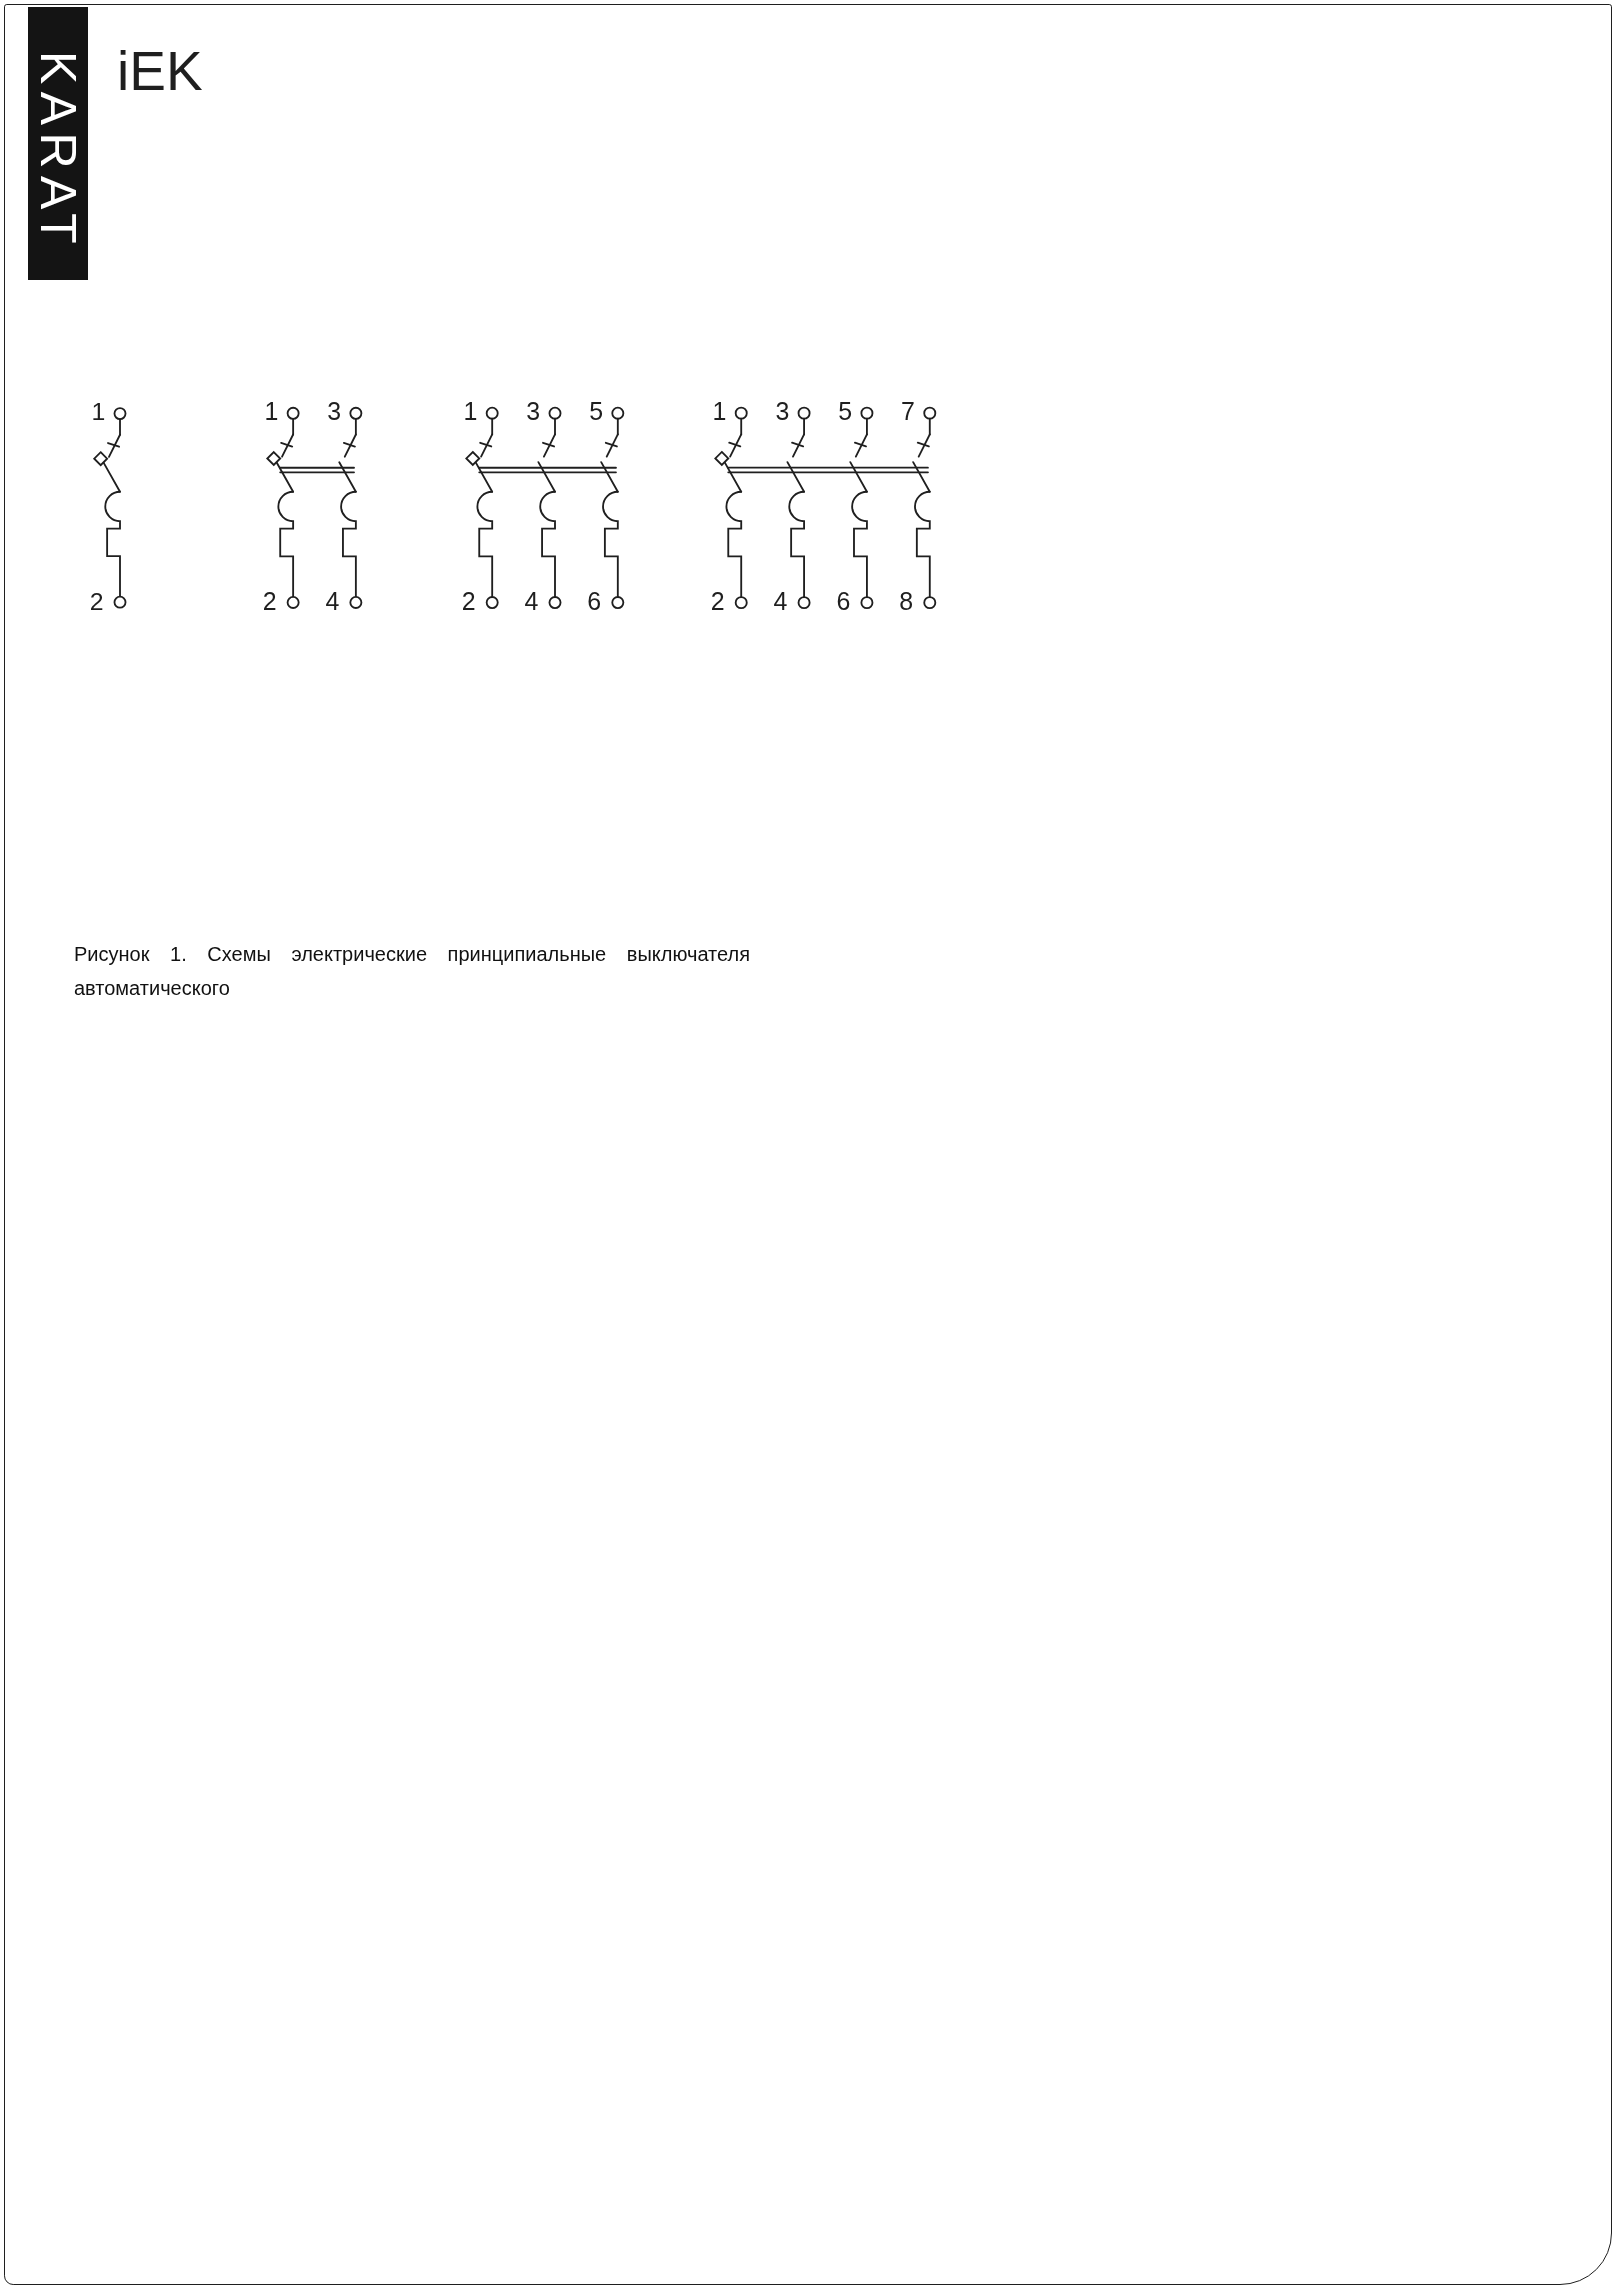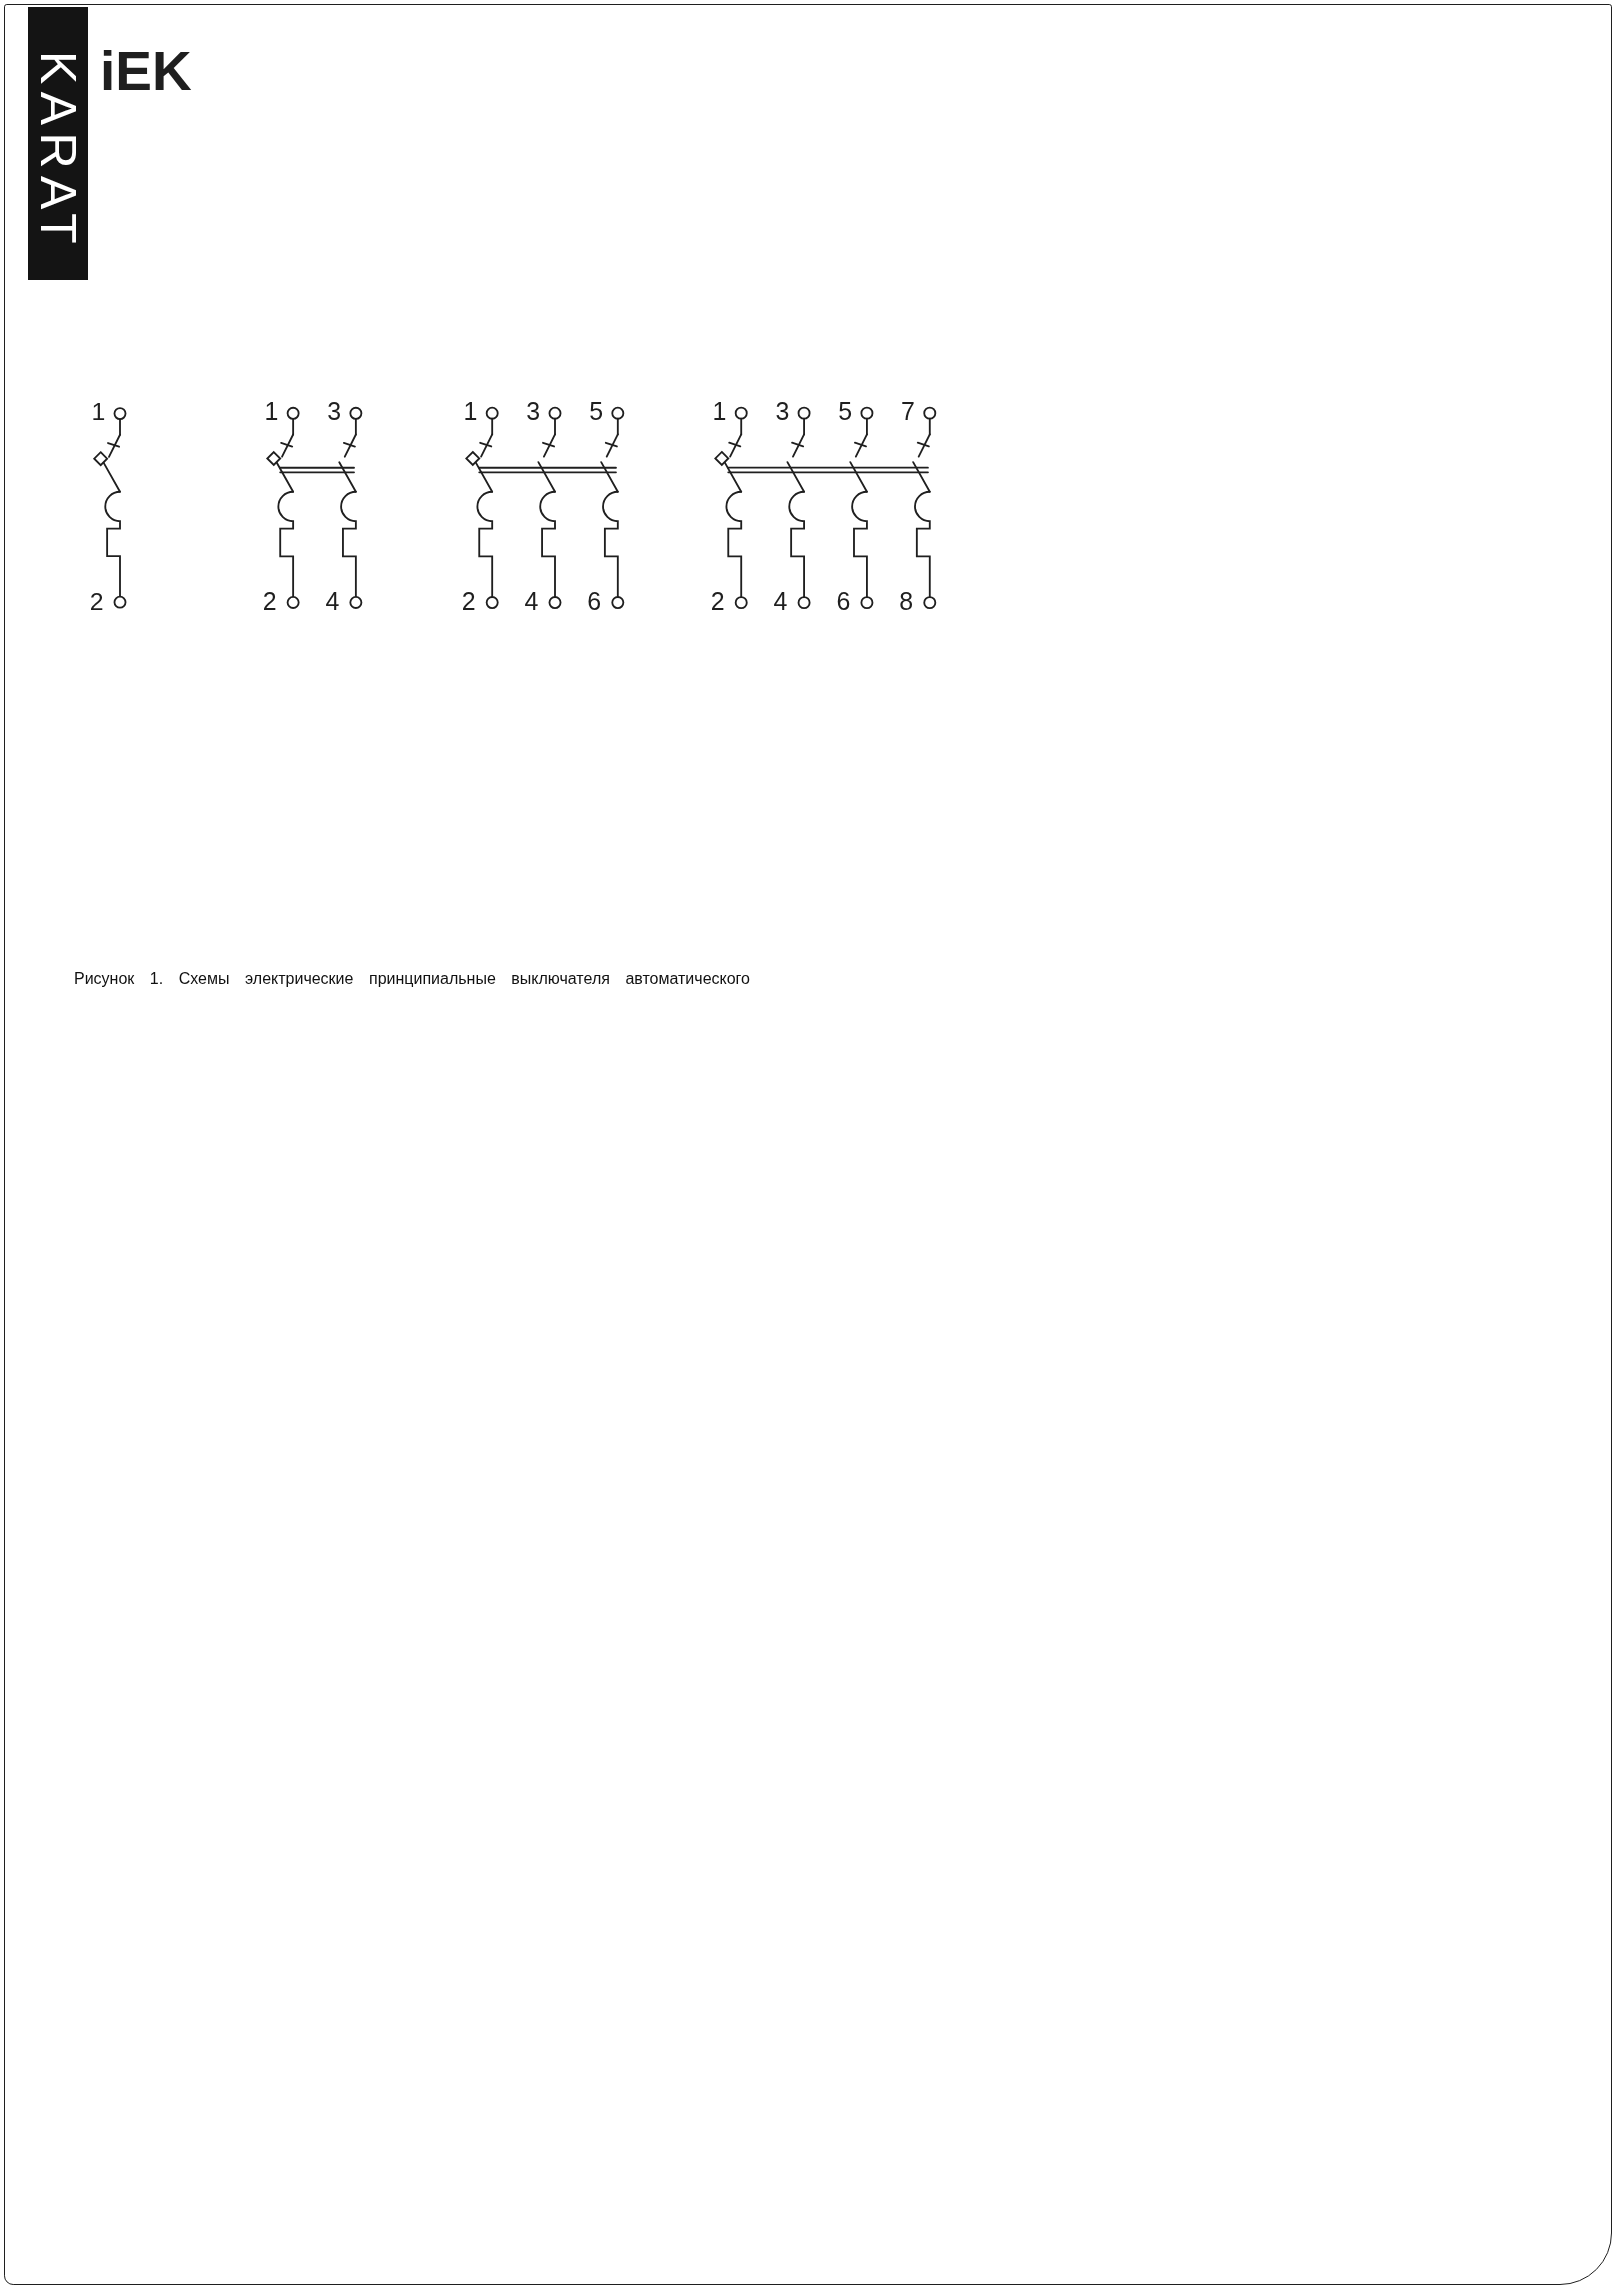--- a/index.html
+++ b/index.html
@@ -27,34 +27,34 @@
   .banner-text{
     writing-mode:vertical-rl;
     text-orientation:mixed;
     color:#fff;
     font-size:50px;
     letter-spacing:7.4px;
     font-weight:500;
     line-height:1;
   }
   .logo{
-    position:absolute;left:100px;top:44px;
-    font-size:55px;font-weight:bold;line-height:1;
+    position:absolute;left:117px;top:44px;
+    font-size:55px;font-weight:normal;line-height:1;
     letter-spacing:0;
     color:var(--ink,#111);
   }
   .figure{position:absolute;left:0;top:0;width:100%;height:100%;}
   .schem{position:absolute;top:390px;}
   .schem line,.schem path{stroke:var(--ink,#222);stroke-width:2;fill:none;stroke-linecap:round;}
   .schem polygon{stroke:var(--ink,#222);stroke-width:2;fill:#fff;}
   .schem circle{stroke:var(--ink,#222);stroke-width:2;fill:#fff;}
   .schem text{fill:var(--ink,#1b1b1b);font-family:"Liberation Sans",sans-serif;font-size:27px;}
   .caption{
-    position:absolute;left:74px;top:962px;width:676px;
-    font-size:16px;line-height:34px;color:var(--text,#111);
+    position:absolute;left:74px;top:937px;width:676px;
+    font-size:20px;line-height:34px;color:var(--text,#111);
   }
   .cap-justify{text-align:justify;text-align-last:justify;}
 </style>
 </head>
 <body>
 
 <div class="page">
   <div class="page-frame"></div>
 
   <div class="banner">

